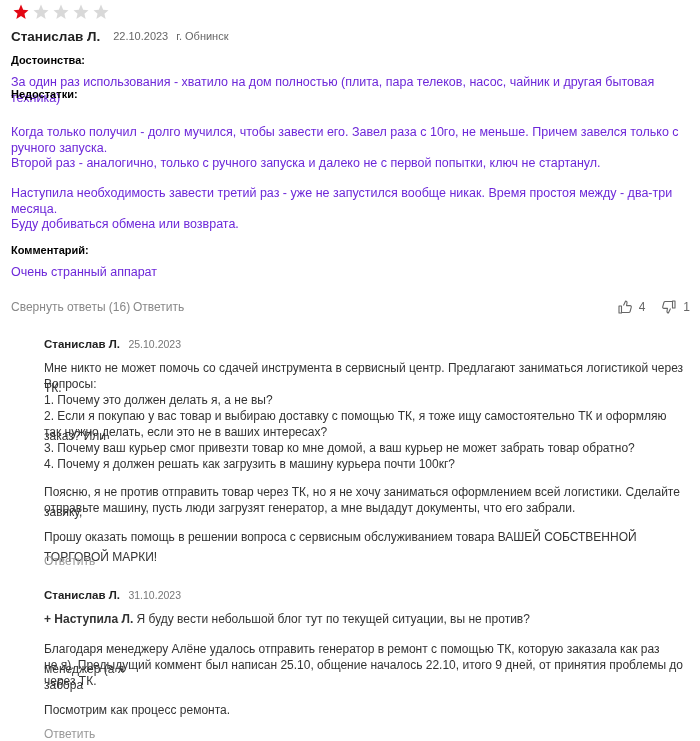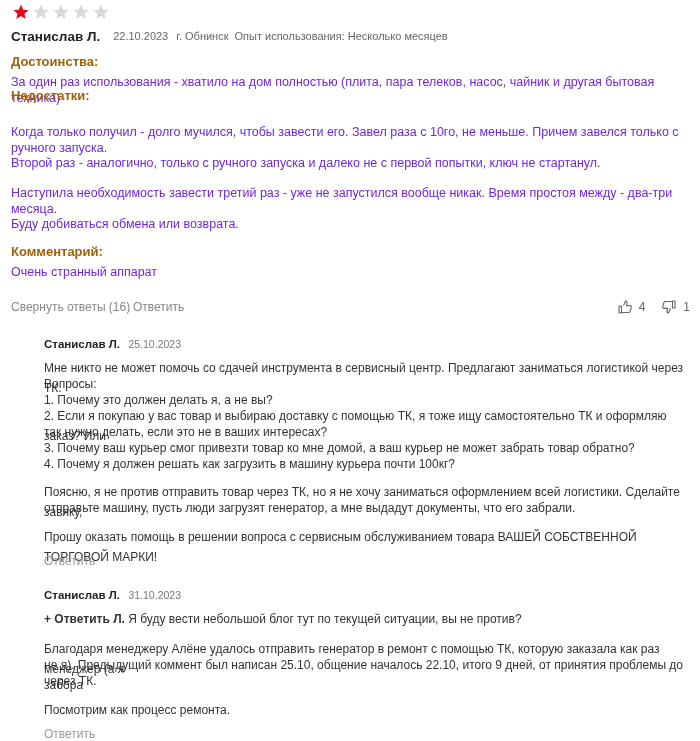--- a/index.html
+++ b/index.html
@@ -20,21 +20,21 @@
   .city { font-size: 11px; color: #666; margin-left: 8px; }
   .exp { font-size: 11px; color: #666; margin-left: 6px; }
   .badge {
     position: absolute; right: 0; top: -1px;
     background: #eef8ee; color: #3aa34a;
     font-size: 10.5px; padding: 3px 8px 3px 8px; border-radius: 3px;
     display: flex; align-items: center; gap: 8px; height: 14px;
   }
   .badge .check { width: 10px; height: 10px; display: inline-block; }
 
-  .sec-title { position: absolute; left: 11px; font-weight: bold; font-size: 13px; color: #a16207; }
+  .sec-title { position: absolute; left: 11px; font-weight: bold; font-size: 11px; color: #000000; }
   .sec-text { position: absolute; left: 11px; right: 10px; font-size: 12.5px; color: #6d28d9; line-height: 16px; }
 
   .actions { position: absolute; left: 11px; top: 300px; right: 10px; height: 16px; font-size: 12px; color: #888; }
   .actions .link { position: absolute; top: 0; color: #888; cursor: pointer; }
   .votes { position: absolute; right: 0; top: -1px; display: flex; align-items: center; gap: 0; font-size: 12px; color: #666; }
   .vote { display: flex; align-items: center; gap: 6px; }
   .vote svg { width: 16px; height: 16px; display: block; }
 
   .reply { position: absolute; left: 44px; right: 10px; }
   .reply .r-author { font-weight: bold; font-size: 11.5px; color: #222; }
@@ -73,21 +73,20 @@
       <svg viewBox="0 0 24 24">
           <path fill="#d9d9d9" d="M12 2l2.9 6.9 7.1.6-5.4 4.7 1.6 7-6.2-3.8-6.2 3.8 1.6-7L2 9.5l7.1-.6z"></path>
         </svg>
     </span>
   </div>
 
   <div class="meta-row">
     <span class="author">Станислав Л.</span>
     <span class="date">22.10.2023</span>
     <span class="city">г. Обнинск</span>
-    <span class="exp">Опыт использования: Несколько месяцев</span>
   </div>
 
   <div class="sec-title" style="top:54px;">Достоинства:</div>
   <div class="sec-text" style="top:74px;">За один раз использования - хватило на дом полностью (плита, пара телеков, насос, чайник и другая бытовая техника)</div>
 
   <div class="sec-title" style="top:88px;text-align:right;">Недостатки:</div>
   <div class="sec-text" style="top:124px;">Когда только получил - долго мучился, чтобы завести его. Завел раза с 10го, не меньше. Причем завелся только с ручного запуска.</div>
   <div class="sec-text" style="top:155px;">Второй раз - аналогично, только с ручного запуска и далеко не с первой попытки, ключ не стартанул.</div>
   <div class="sec-text" style="top:185px;">Наступила необходимость завести третий раз - уже не запустился вообще никак. Время простоя между - два-три месяца.</div>
   <div class="sec-text" style="top:216px;">Буду добиваться обмена или возврата.</div>
@@ -138,21 +137,21 @@
     <span class="r-link">Ответить</span>
   </div>
 </div>
 
 <div class="reply" style="top:585px;">
   <div class="abs" style="top:0;">
     <span class="r-author">Станислав Л.</span>
     <span class="r-date">31.10.2023</span>
   </div>
   <div class="abs r-text" style="top:24px;">
-    <b>+ Ответить Л.</b><span> Я буду вести небольшой блог тут по текущей ситуации, вы не против?</span>
+    <b>+ Наступила Л.</b><span> Я буду вести небольшой блог тут по текущей ситуации, вы не против?</span>
   </div>
   <div class="abs r-text" style="top:54px;">Благодаря менеджеру Алёне удалось отправить генератор в ремонт с помощью ТК, которую заказала как раз менеджер (а я</div>
   <div class="abs r-text" style="top:70px;">не я). Предыдущий коммент был написан 25.10, общение началось 22.10, итого 9 дней, от принятия проблемы до забора</div>
   <div class="abs r-text" style="top:86px;">через ТК.</div>
   <div class="abs r-text" style="top:115px;">Посмотрим как процесс ремонта.</div>
   <div class="abs" style="top:139px;">
     <span class="r-link">Ответить</span>
   </div>
 </div>
 

